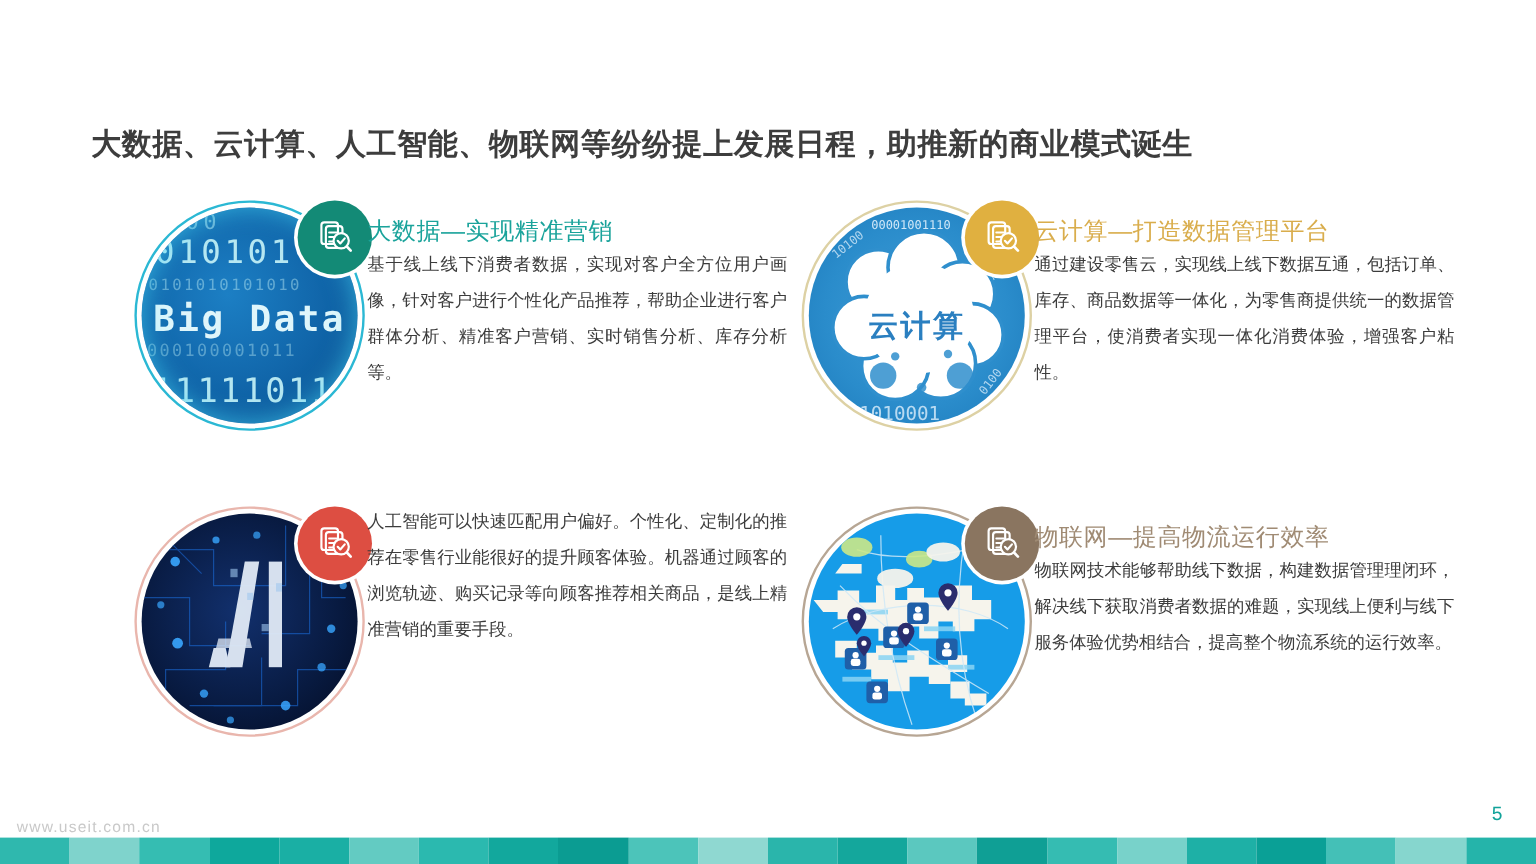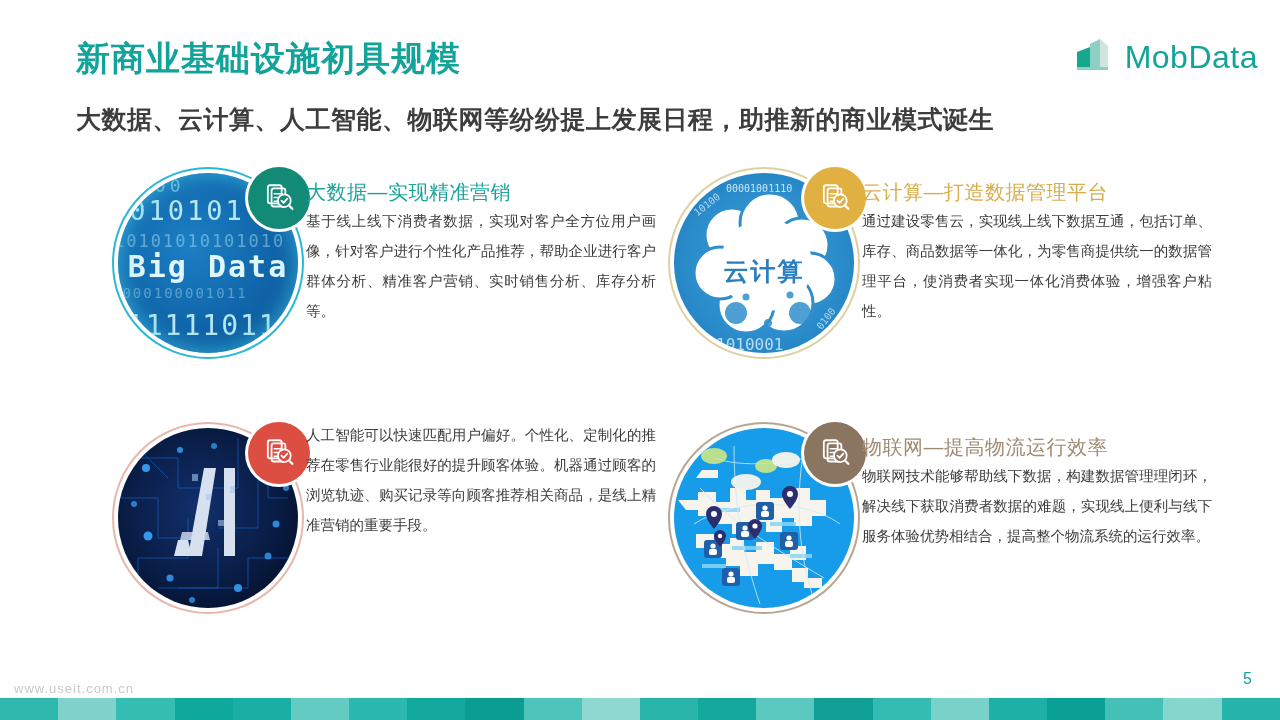--- a/index.html
+++ b/index.html
@@ -83,42 +83,31 @@
   .pagenum{
     position:absolute;right:28px;bottom:32px;
     font-size:16px;color:#12a39a;
   }
 </style>
 </head>
 <body>
 
 <div class="slide">
 
-  <div class="title">新商业基础设施初具规模</div>
   <div class="subtitle">大数据、云计算、人工智能、物联网等纷纷提上发展日程，助推新的商业模式诞生</div>
 
-  <div class="logo">
-    <svg class="logo-mark" viewBox="0 0 42 38">
-      <polygon points="16,6 26,1 26,31 16,31" fill="#8ecfc4"></polygon>
-      <polygon points="26,1 34,8 34,31 26,31" fill="#cfe6e0"></polygon>
-      <polygon points="3,14 16,9 16,31 3,31" fill="#16a88d"></polygon>
-      <polygon points="0,31 42,31 38,36 4,36" fill="#9ad4cb" opacity="0"></polygon>
-      <rect x="3" y="29" width="31" height="3" fill="#8ecfc4"></rect>
-    </svg>
-    <div class="logo-text">MobData</div>
-  </div>
 
   <div class="card card-c1">
     <div class="circle-wrap">
       <div class="circle-ring" style="border-color:#2bb8d4"></div>
       <div class="circle-img" style="background:radial-gradient(circle at 40% 40%,#1c7fc4 0%,#1064a8 55%,#0b4f8c 100%);">
         <div class="art">
           <div class="bin-row" style="left:22px;top:2px;font-size:18px;opacity:.55;letter-spacing:4px;">100</div>
           <div class="bin-row" style="left:-8px;top:22px;font-size:27px;opacity:.95;letter-spacing:3px;">0010101</div>
-          <div class="bin-row" style="left:-4px;top:58px;font-size:17px;opacity:.45;letter-spacing:2px;">10101010101010</div>
+          <div class="bin-row" style="left:-4px;top:58px;font-size:13px;opacity:.45;letter-spacing:2px;">10101010101010</div>
           <div class="bin-row" style="left:-6px;top:112px;font-size:14px;opacity:.4;letter-spacing:2px;">0000100001011</div>
           <div class="bin-row" style="left:-10px;top:136px;font-size:28px;opacity:.95;letter-spacing:2px;">011111011111</div>
           <div style="position:absolute;left:0;right:0;top:76px;text-align:center;font-family:'DejaVu Sans Mono','Liberation Mono',monospace;font-size:30px;font-weight:bold;color:#dff6fb;letter-spacing:2px;">Big Data</div>
           <div style="position:absolute;inset:0;border-radius:50%;box-shadow:inset 0 0 22px rgba(70,220,250,.65);"></div>
         </div>
       </div>
       <div class="badge" style="background:#138a76">
         <svg viewBox="0 0 32 32">
           <rect x="5.5" y="4" width="13" height="17" rx="2.2" fill="none" stroke="#ffffff" stroke-width="1.7"></rect>
           <rect x="9" y="7" width="13" height="17" rx="2.2" fill="none" stroke="#ffffff" stroke-width="1.7"></rect>

